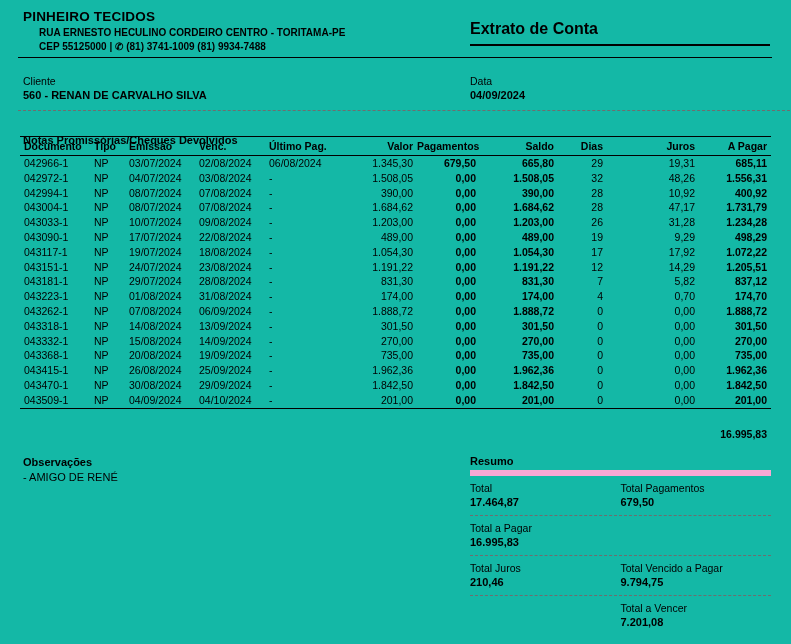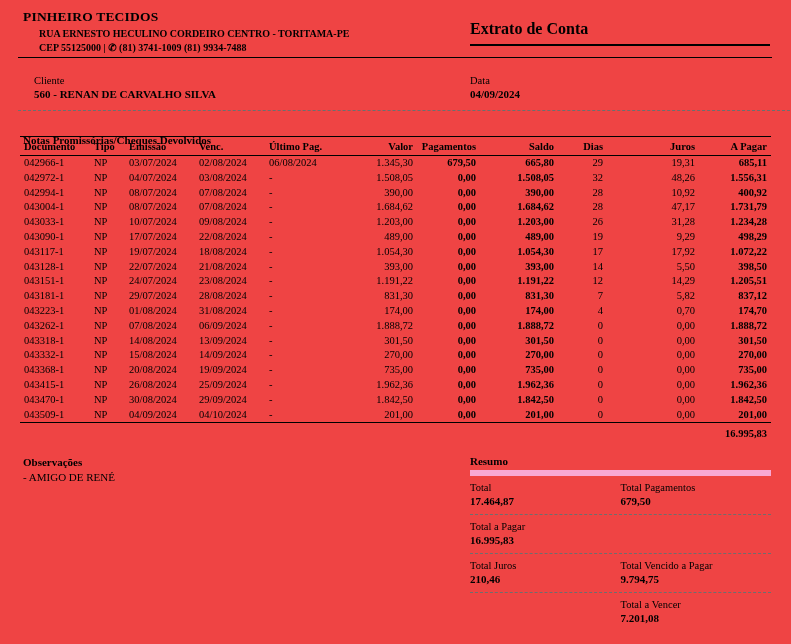--- a/index.html
+++ b/index.html
@@ -1,33 +1,33 @@
 <!DOCTYPE html>
 <html><head>
 <meta charset="utf-8">
 <style>
   * { margin:0; padding:0; box-sizing:border-box; }
   html,body { background:#ffffff; }
   body { font-family:"Liberation Sans", sans-serif; color:#000; }
-  .page { position:relative; width:791px; height:644px; background:#ef4444; overflow:hidden;font-family:Liberation Serif, serif; }
+  .page { position:relative; width:791px; height:644px; background:#14b8a6; overflow:hidden; }
 
   
   .company { position:absolute; left:23px; top:9px; }
   .company-name { font-size:13.5px; font-weight:bold; letter-spacing:.2px; }
   .company-line { font-size:10px; font-weight:bold; margin-top:3px;padding-left:16px; }
   .report-title { position:absolute; left:470px; top:20px; width:300px;
                   font-size:16px; font-weight:bold; border-bottom:2px solid #000; padding-bottom:6px; }
 
   .rule-solid { position:absolute; left:18px; width:754px; border-top:1.5px solid #000; }
   .rule-dashed { position:absolute; left:18px; width:772px; border-top:1px dashed #6e6e6e; }
 
   
   .field-label { font-size:10.5px; }
   .field-value { font-size:11px; font-weight:bold; margin-top:2px; }
-  .client-block { position:absolute; left:23px; top:75px;margin-left:11px; }
+  .client-block { position:absolute; left:23px; top:75px; }
   .date-block { position:absolute; left:470px; top:75px; }
 
   
   .section-title { position:absolute; left:23px; top:134px; font-size:11px; font-weight:bold; }
   table.notes { position:absolute; left:20px; top:136px; width:751px;
                 border-collapse:collapse; table-layout:fixed; font-size:10.5px; }
   table.notes thead th { border-top:1.5px solid #000; border-bottom:1.5px solid #000;
                          font-weight:bold; height:19px; vertical-align:middle; white-space:nowrap; }
   table.notes tbody td { height:14.8px; line-height:14.8px; vertical-align:middle; white-space:nowrap; overflow:hidden; }
   table.notes tbody tr:last-child td { border-bottom:1.5px solid #000; }
@@ -200,33 +200,20 @@
           <td>18/08/2024</td>
           <td>-</td>
           <td>1.054,30</td>
           <td>0,00</td>
           <td>1.054,30</td>
           <td>17</td>
           <td>17,92</td>
           <td>1.072,22</td>
         </tr>
         <tr>
-          <td>043128-1</td>
-          <td>NP</td>
-          <td>22/07/2024</td>
-          <td>21/08/2024</td>
-          <td>-</td>
-          <td>393,00</td>
-          <td>0,00</td>
-          <td>393,00</td>
-          <td>14</td>
-          <td>5,50</td>
-          <td>398,50</td>
-        </tr>
-        <tr>
           <td>043151-1</td>
           <td>NP</td>
           <td>24/07/2024</td>
           <td>23/08/2024</td>
           <td>-</td>
           <td>1.191,22</td>
           <td>0,00</td>
           <td>1.191,22</td>
           <td>12</td>
           <td>14,29</td>

